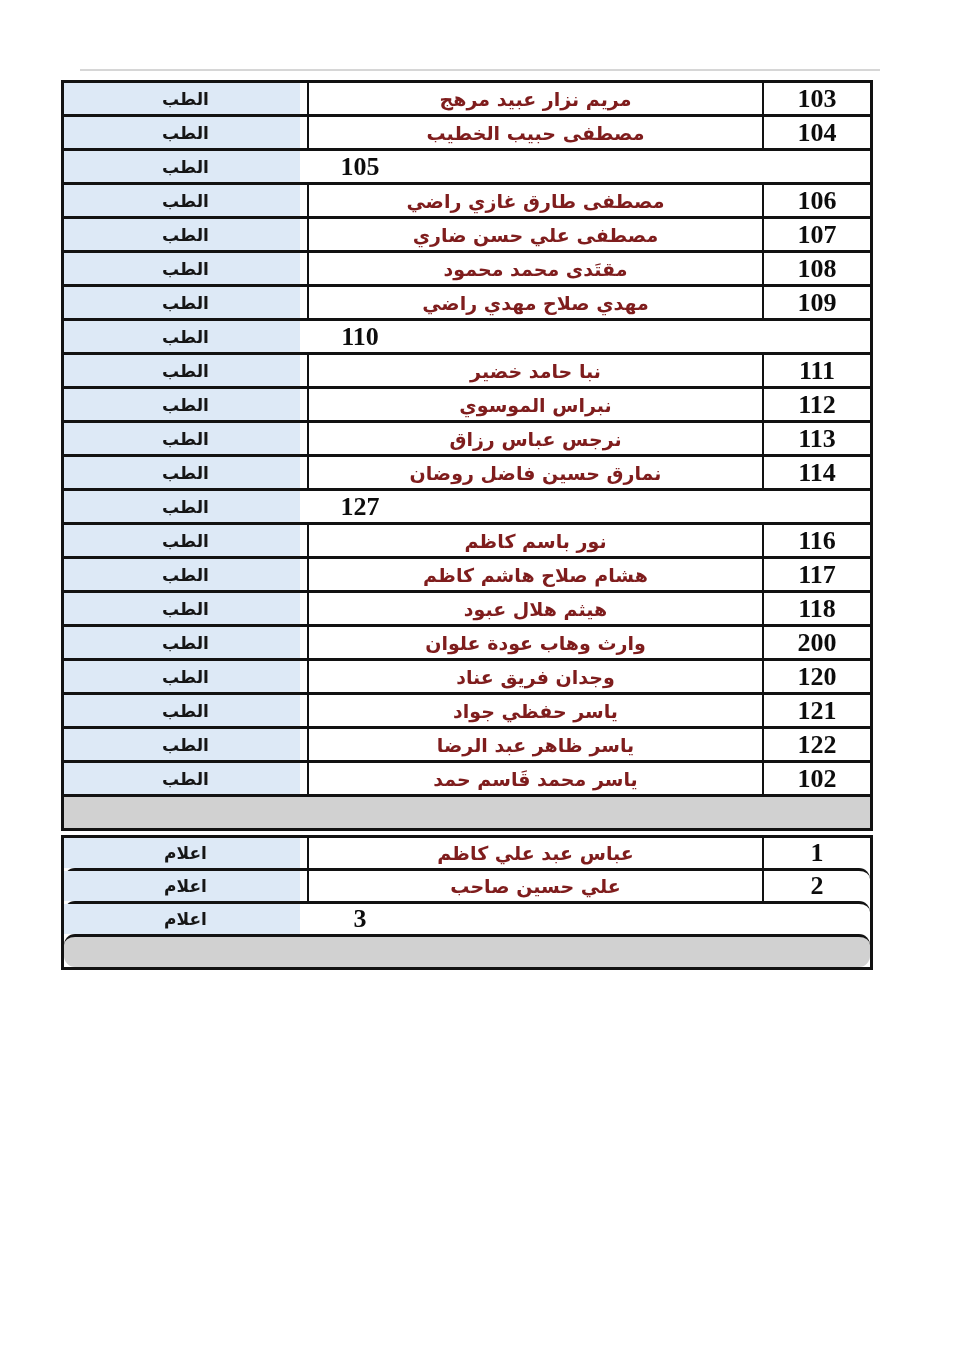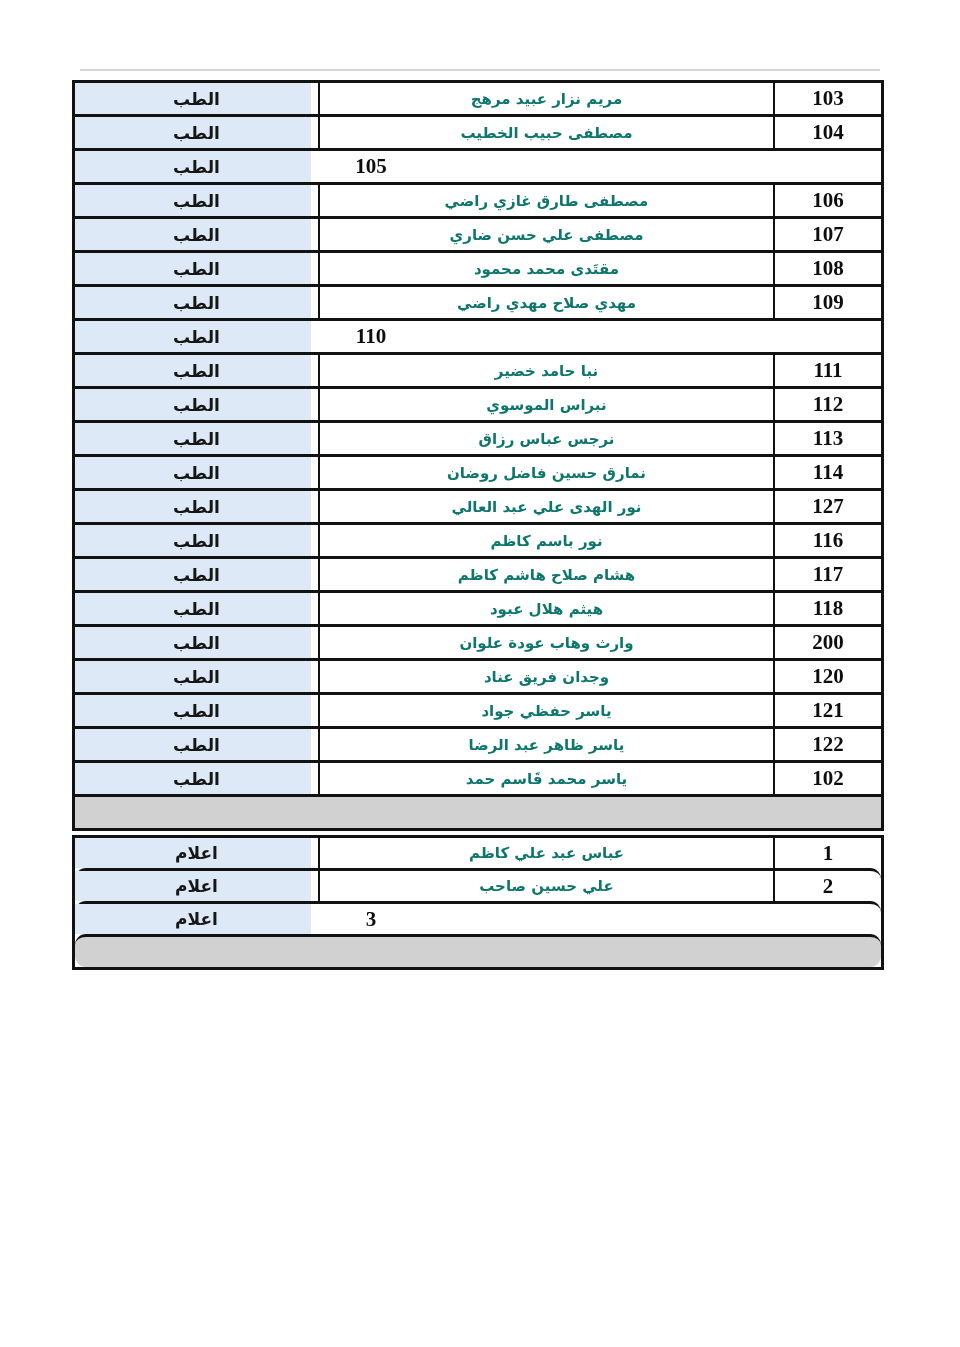--- a/index.html
+++ b/index.html
@@ -19,21 +19,21 @@
     position: absolute;
     left: 80px;
     top: 69px;
     width: 800px;
     height: 2px;
     background: #cccccc;
     opacity: .8;
   }
   .tables {
     position: absolute;
-    left: 72px;
+    left: 61px;
     top: 80px;
     width: 812px;
   }
   .tbl {
     border: 3px solid #121212;
     margin-bottom: 4px;
     background: #ffffff;
   }
   .row {
     display: flex;
@@ -58,28 +58,28 @@
     background: linear-gradient(to right,
       #dde9f6 0,
       #dde9f6 calc(100% - 7px),
       #ffffff calc(100% - 7px));
   }
   .cell-name {
     flex: 1;
     border-left: 2px solid #121212;
     border-right: 2px solid #121212;
     font-weight: bold;
-    font-size: 15px;
-    color: #0f766e;
+    font-size: 19px;
+    color: #7f1d1d;
   }
   .cell-no {
     width: 106px;
     font-family: "Liberation Serif", serif;
     font-weight: bold;
-    font-size: 21px;
+    font-size: 26px;
     color: #0d0d0d;
   }
   .row-separator {
     background: #d1d1d1;
     height: 31px;
   }
   .tbl-media .row-separator { height: 30px; }
 </style>
 </head>
 <body>
@@ -141,21 +141,20 @@
           <div class="cell cell-name">نرجس عباس رزاق</div>
           <div class="cell cell-no">113</div>
         </div>
         <div class="row">
           <div class="cell cell-dept">الطب</div>
           <div class="cell cell-name">نمارق حسين فاضل روضان</div>
           <div class="cell cell-no">114</div>
         </div>
         <div class="row">
           <div class="cell cell-dept">الطب</div>
-          <div class="cell cell-name">نور الهدى علي عبد العالي</div>
           <div class="cell cell-no">127</div>
         </div>
         <div class="row">
           <div class="cell cell-dept">الطب</div>
           <div class="cell cell-name">نور باسم كاظم</div>
           <div class="cell cell-no">116</div>
         </div>
         <div class="row">
           <div class="cell cell-dept">الطب</div>
           <div class="cell cell-name">هشام صلاح هاشم كاظم</div>

